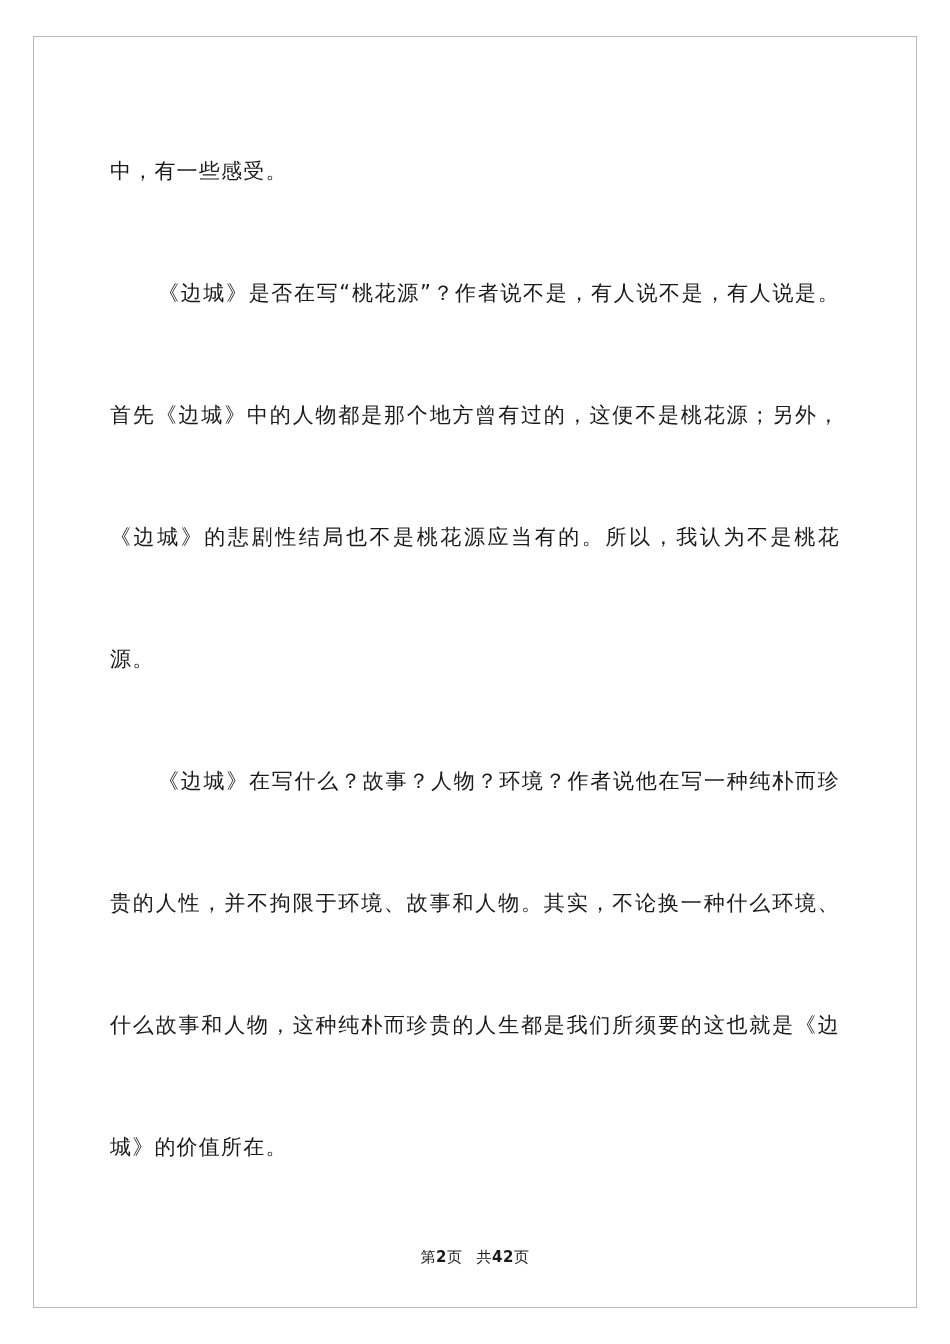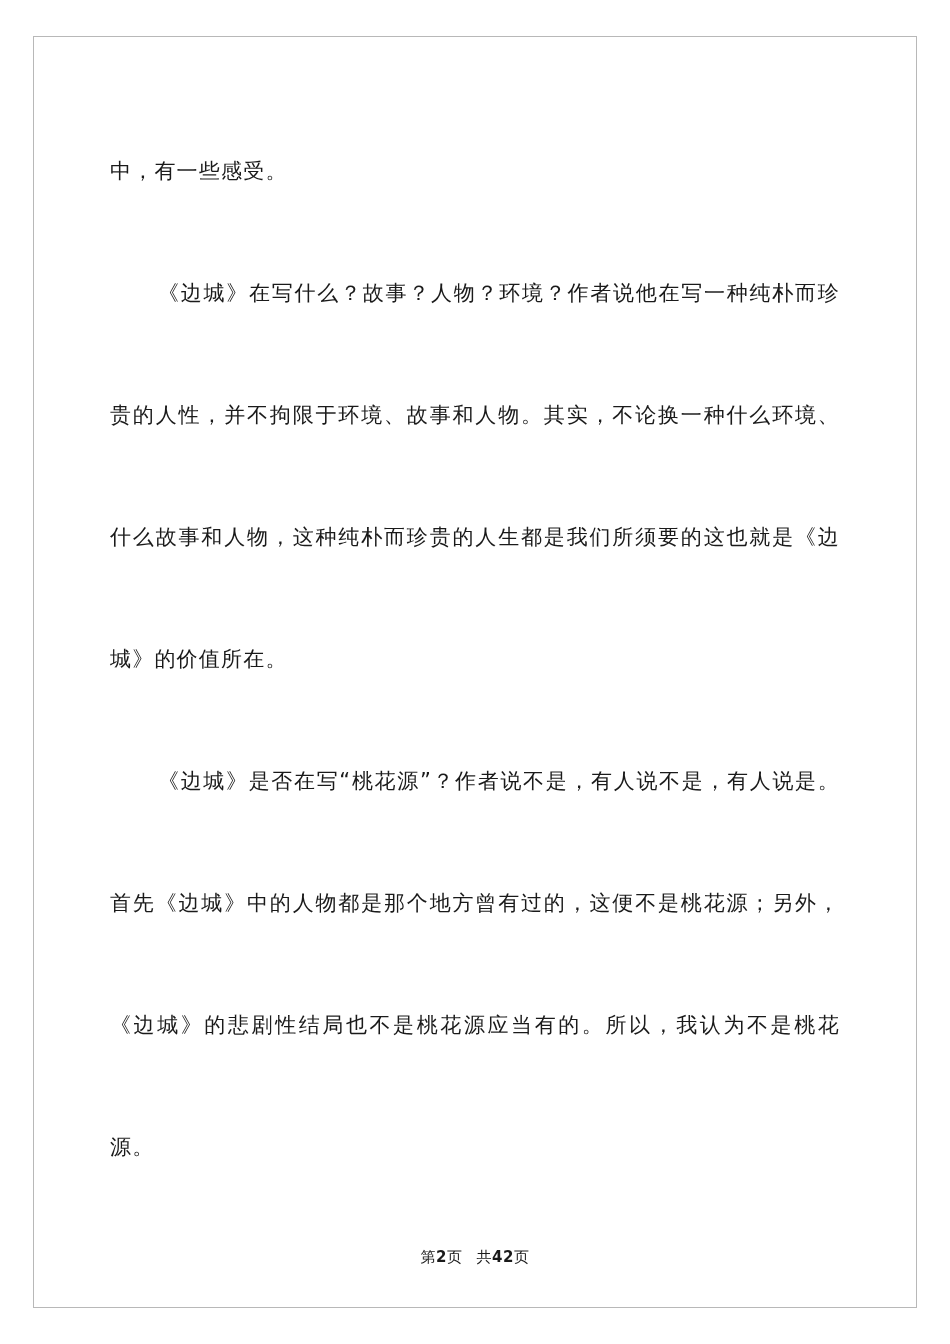--- a/index.html
+++ b/index.html
@@ -74,20 +74,20 @@
   }
 </style>
 </head>
 <body>
 
 <div class="page">
   <div class="page-border"></div>
 
   <div class="content">
     <p class="para">中，有一些感受。</p>
+    <p class="para indent">《边城》是否在写“桃花源”？作者说不是，有人说不是，有人说是。首先《边城》中的人物都是那个地方曾有过的，这便不是桃花源；另外，《边城》的悲剧性结局也不是桃花源应当有的。所以，我认为不是桃花源。</p>
     <p class="para indent">《边城》在写什么？故事？人物？环境？作者说他在写一种纯朴而珍贵的人性，并不拘限于环境、故事和人物。其实，不论换一种什么环境、什么故事和人物，这种纯朴而珍贵的人生都是我们所须要的这也就是《边城》的价值所在。</p>
-    <p class="para indent">《边城》是否在写“桃花源”？作者说不是，有人说不是，有人说是。首先《边城》中的人物都是那个地方曾有过的，这便不是桃花源；另外，《边城》的悲剧性结局也不是桃花源应当有的。所以，我认为不是桃花源。</p>
   </div>
 
   <div class="footer">
     <span>第</span><span class="num">2</span><span>页</span><span class="gap"></span><span>共</span><span class="num">42</span><span>页</span>
   </div>
 </div>
 
 </body></html>

